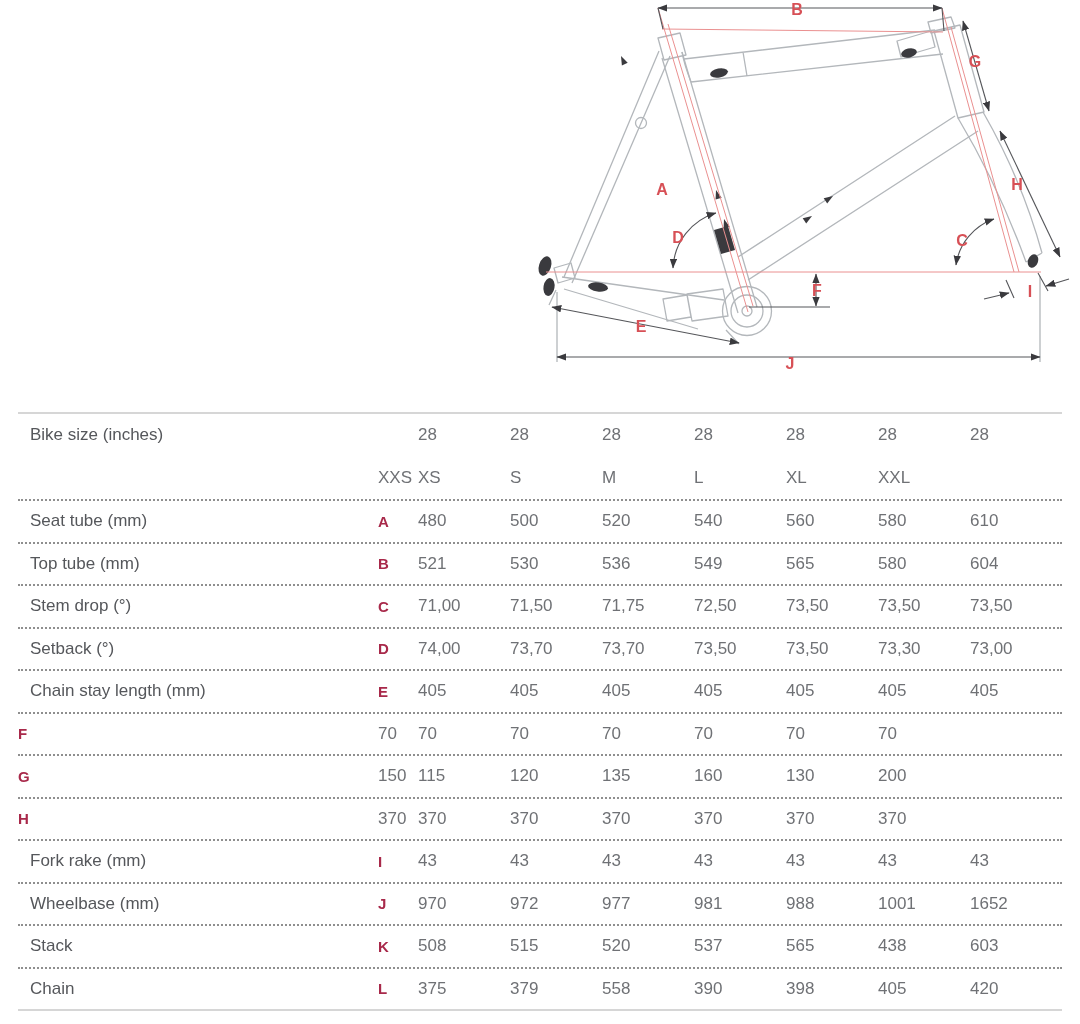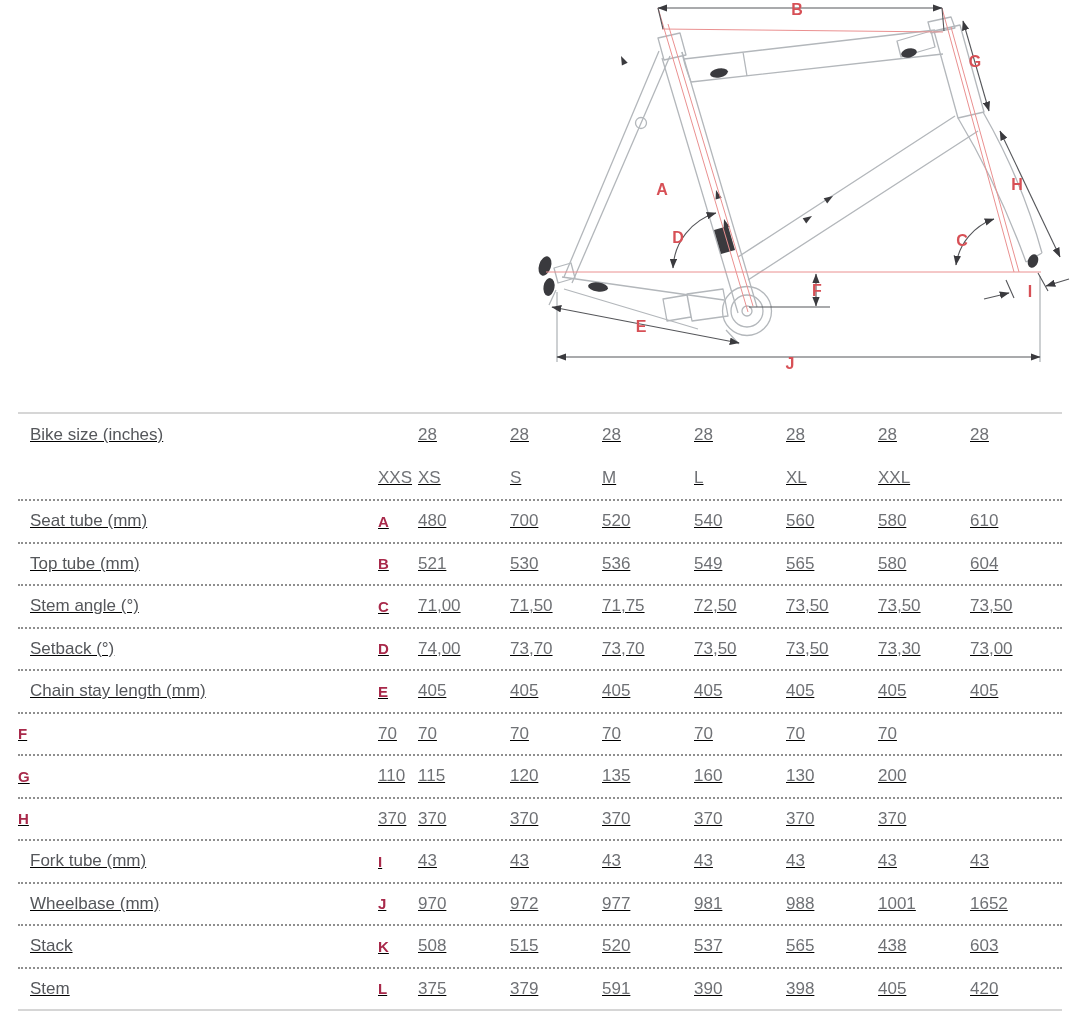--- a/index.html
+++ b/index.html
@@ -21,21 +21,21 @@
   }
   .diagram-wrap{position:absolute;top:0;left:0;width:1080px;height:405px;}
   svg .f{stroke:var(--frame-gray);fill:none;stroke-width:1.3px;stroke-linejoin:round;}
   svg .dk{fill:#3a3a3e;stroke:none;}
   svg .d{stroke:var(--dimension-gray);fill:none;stroke-width:1.1px;}
   svg .r{stroke:var(--reference-line-red);fill:none;stroke-width:1px;}
   svg .lab{fill:var(--accent-red-label);font-size:16px;font-weight:600;
     font-family:"Liberation Sans","DejaVu Sans",sans-serif;text-anchor:middle;}
   .geo-table{
     position:absolute;left:18px;top:412px;width:1044px;
-    border-top:2px solid var(--border);border-bottom:2px solid var(--border);text-decoration:underline;
+    border-top:2px solid var(--border);border-bottom:2px solid var(--border);
   }
   .trow{
     display:grid;grid-template-columns:360px 40px repeat(7,92px);
     height:42.5px;align-items:center;box-sizing:border-box;font-size:17px;
   }
   .trow.sep{border-top:2px dotted var(--separator);}
   .tlabel{padding-left:12px;color:var(--label-text);white-space:nowrap;}
   .tletter{font-weight:bold;font-size:15px;color:var(--table-letter-red);}
   .tval{color:var(--value-text);}
 </style>
@@ -156,40 +156,40 @@
       <div class="tval">S</div>
       <div class="tval">M</div>
       <div class="tval">L</div>
       <div class="tval">XL</div>
       <div class="tval">XXL</div>
     </div>
     <div class="trow sep">
       <div class="tlabel">Seat tube (mm)</div>
       <div class="tletter">A</div>
       <div class="tval">480</div>
-      <div class="tval">700</div>
+      <div class="tval">500</div>
       <div class="tval">520</div>
       <div class="tval">540</div>
       <div class="tval">560</div>
       <div class="tval">580</div>
       <div class="tval">610</div>
     </div>
     <div class="trow sep">
       <div class="tlabel">Top tube (mm)</div>
       <div class="tletter">B</div>
       <div class="tval">521</div>
       <div class="tval">530</div>
       <div class="tval">536</div>
       <div class="tval">549</div>
       <div class="tval">565</div>
       <div class="tval">580</div>
       <div class="tval">604</div>
     </div>
     <div class="trow sep">
-      <div class="tlabel">Stem angle (°)</div>
+      <div class="tlabel">Stem drop (°)</div>
       <div class="tletter">C</div>
       <div class="tval">71,00</div>
       <div class="tval">71,50</div>
       <div class="tval">71,75</div>
       <div class="tval">72,50</div>
       <div class="tval">73,50</div>
       <div class="tval">73,50</div>
       <div class="tval">73,50</div>
     </div>
     <div class="trow sep">
@@ -219,40 +219,40 @@
       <div class="tval">70</div>
       <div class="tval">70</div>
       <div class="tval">70</div>
       <div class="tval">70</div>
       <div class="tval">70</div>
       <div class="tval">70</div>
       <div class="tval">70</div>
     </div>
     <div class="trow sep">
       <div class="tletter">G</div>
-      <div class="tval">110</div>
+      <div class="tval">150</div>
       <div class="tval">115</div>
       <div class="tval">120</div>
       <div class="tval">135</div>
       <div class="tval">160</div>
       <div class="tval">130</div>
       <div class="tval">200</div>
     </div>
     <div class="trow sep">
       <div class="tletter">H</div>
       <div class="tval">370</div>
       <div class="tval">370</div>
       <div class="tval">370</div>
       <div class="tval">370</div>
       <div class="tval">370</div>
       <div class="tval">370</div>
       <div class="tval">370</div>
     </div>
     <div class="trow sep">
-      <div class="tlabel">Fork tube (mm)</div>
+      <div class="tlabel">Fork rake (mm)</div>
       <div class="tletter">I</div>
       <div class="tval">43</div>
       <div class="tval">43</div>
       <div class="tval">43</div>
       <div class="tval">43</div>
       <div class="tval">43</div>
       <div class="tval">43</div>
       <div class="tval">43</div>
     </div>
     <div class="trow sep">
@@ -271,23 +271,23 @@
       <div class="tletter">K</div>
       <div class="tval">508</div>
       <div class="tval">515</div>
       <div class="tval">520</div>
       <div class="tval">537</div>
       <div class="tval">565</div>
       <div class="tval">438</div>
       <div class="tval">603</div>
     </div>
     <div class="trow sep">
-      <div class="tlabel">Stem</div>
+      <div class="tlabel">Chain</div>
       <div class="tletter">L</div>
       <div class="tval">375</div>
       <div class="tval">379</div>
-      <div class="tval">591</div>
+      <div class="tval">558</div>
       <div class="tval">390</div>
       <div class="tval">398</div>
       <div class="tval">405</div>
       <div class="tval">420</div>
     </div>
   </div>
 
 </body></html>

